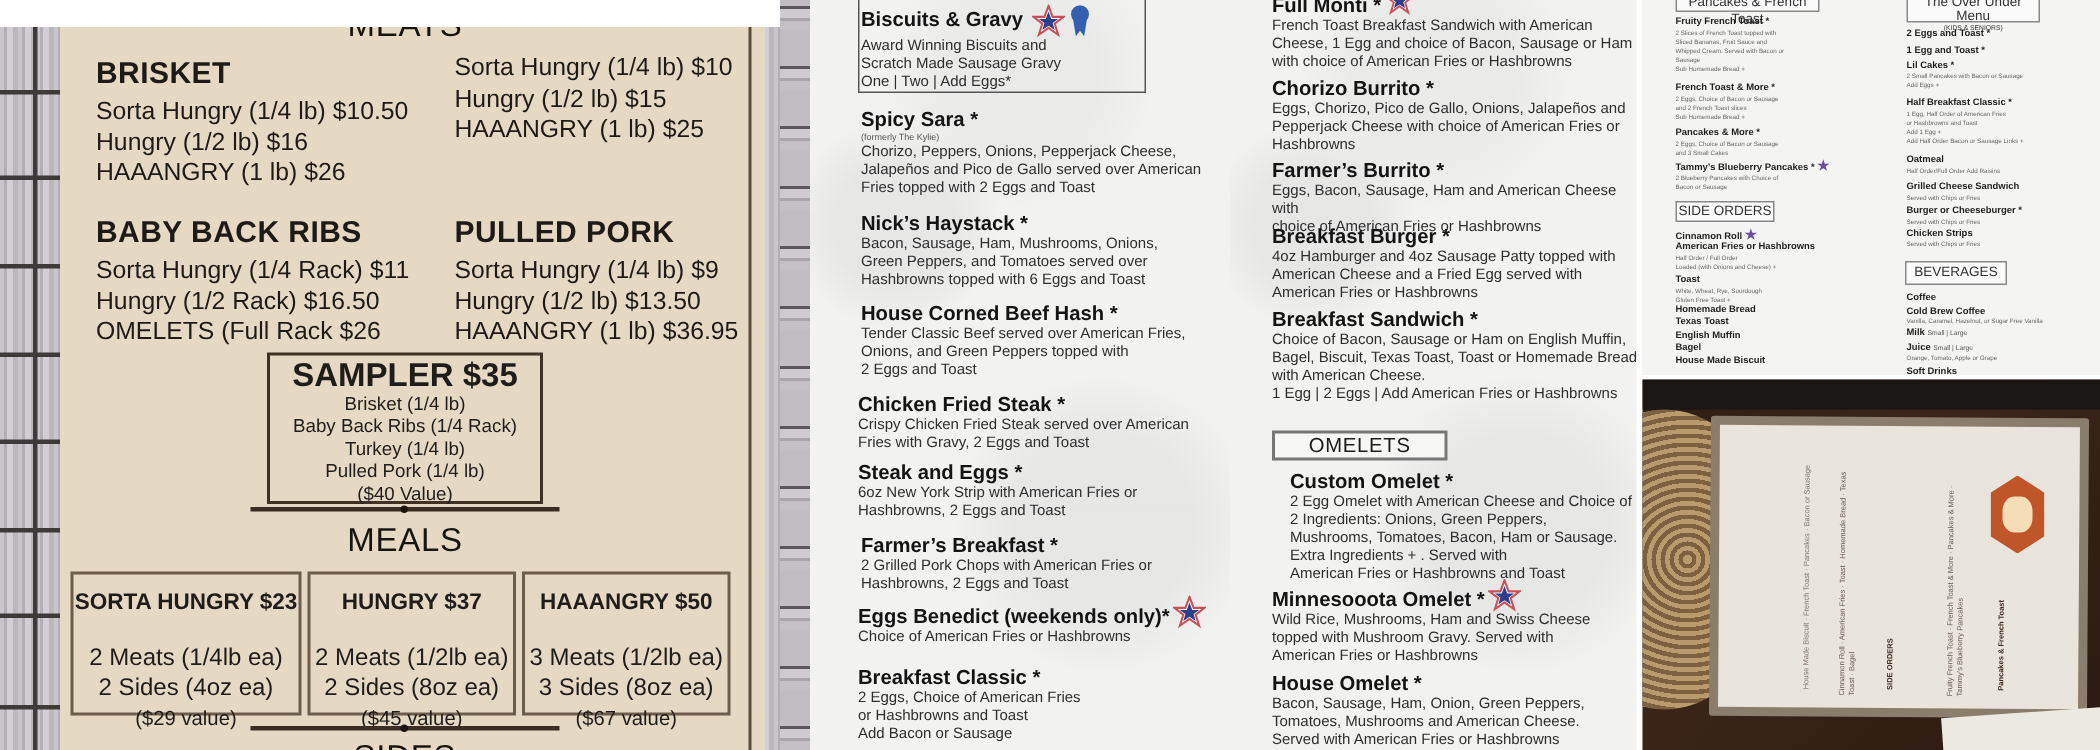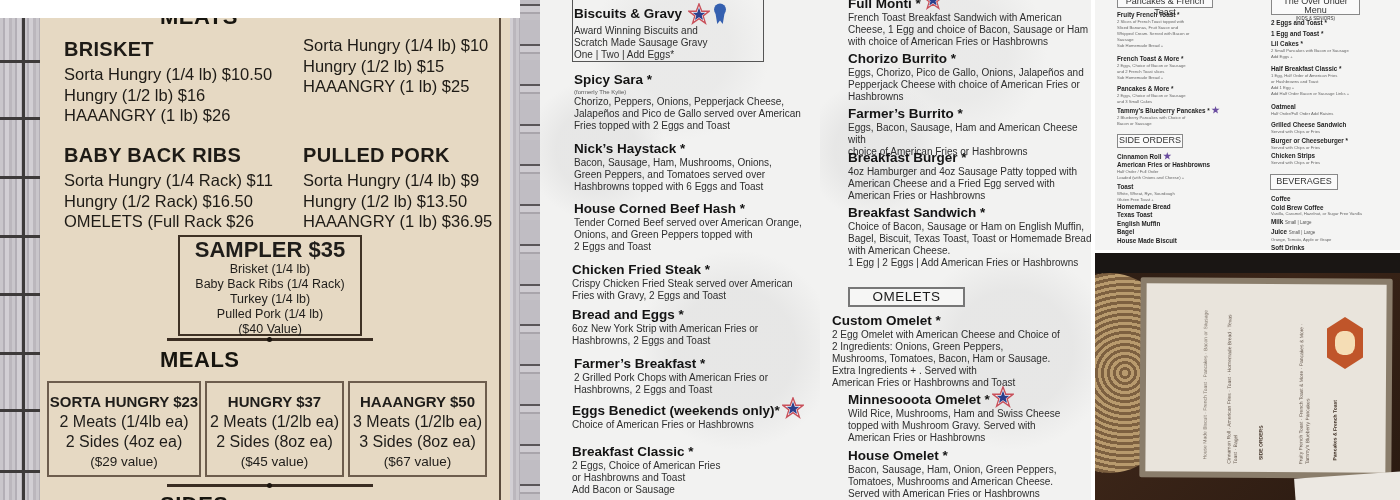--- a/index.html
+++ b/index.html
@@ -6,30 +6,30 @@
 html,body{width:1400px;height:500px;overflow:hidden;background:#fff}
 body{position:relative;font-family:"Liberation Sans",sans-serif;color:#1f1d1a}
 
 
 #p1{position:absolute;left:0;top:18px;width:520px;height:500px;overflow:hidden;
   background:repeating-linear-gradient(90deg,#c9c6cb 0 3px,#b3afb6 3px 5px,#d2cfd4 5px 9px,#bbb7bd 9px 12px)}
 #p1 .vline{position:absolute;left:22px;top:0;width:3px;height:500px;background:#3d3a3a}
 #p1 .hline{position:absolute;left:0;width:40px;height:3px;background:#3d3a3a}
 #p1 .paper{position:absolute;left:40px;top:0;width:470px;height:500px;background:#e6d9c3}
 #p1 .paper-border{position:absolute;left:499px;top:0;width:2px;height:500px;background:#5a4b3c}
-#p1 .sec-title{position:absolute;font-weight:700;color:#17150f;font-size:22px;letter-spacing:.5px}
+#p1 .sec-title{position:absolute;font-weight:400;color:#17150f;text-align:center;font-size:22px;letter-spacing:.5px}
 #p1 .meat{position:absolute;font-size:16.5px;line-height:20.5px;color:#1e1b16}
 #p1 .meat h3{font-size:20px;font-weight:700;line-height:24px;margin-bottom:3px;letter-spacing:.3px}
 #p1 .meat b{font-weight:400}
 #p1 .sampler{position:absolute;left:178px;top:217px;width:184px;height:101px;border:2px solid #3f3225;text-align:center;font-size:12.5px;line-height:15px;padding-top:3px}
 #p1 .sampler h4{font-size:22px;font-weight:700;line-height:20px;margin-bottom:2px}
 #p1 .divider{position:absolute;left:167px;width:206px;height:3px;background:#3a2d22}
 #p1 .divider i{position:absolute;left:100px;top:-1px;width:5px;height:5px;border-radius:50%;background:#1b140e}
 #p1 .meal{position:absolute;top:363px;height:96px;border:2px solid #6d5d4d;text-align:center;font-size:16px;line-height:20px;padding-top:9px}
-#p1 .meal h4{font-size:15px;font-weight:700;line-height:20px;margin-bottom:0}
+#p1 .meal h4{font-size:15px;font-weight:700;line-height:20px;margin-bottom:17px}
 #p1 .meal .val{font-size:13.5px}
 
 
 .whitepanel{position:absolute;top:0;height:500px;overflow:hidden;
   background:
    radial-gradient(circle at 20% 30%,rgba(210,210,210,.35) 0 40px,transparent 70px),
    radial-gradient(circle at 70% 70%,rgba(205,205,205,.3) 0 60px,transparent 100px),
    radial-gradient(circle at 50% 10%,rgba(215,215,215,.3) 0 50px,transparent 90px),
    #f2f2f1}
 #p2{left:540px;width:280px}
@@ -175,33 +175,33 @@
 
   <div class="item" style="left:34px;top:141px">
     <h3>Nick’s Haystack *</h3>
     <p>Bacon, Sausage, Ham, Mushrooms, Onions,</p>
     <p>Green Peppers, and Tomatoes served over</p>
     <p>Hashbrowns topped with 6 Eggs and Toast</p>
   </div>
 
   <div class="item" style="left:34px;top:201px">
     <h3>House Corned Beef Hash *</h3>
-    <p>Tender Corned Beef served over American Orange,</p>
+    <p>Tender Classic Beef served over American Fries,</p>
     <p>Onions, and Green Peppers topped with</p>
     <p>2 Eggs and Toast</p>
   </div>
 
   <div class="item" style="left:32px;top:262px">
     <h3>Chicken Fried Steak *</h3>
     <p>Crispy Chicken Fried Steak served over American</p>
     <p>Fries with Gravy, 2 Eggs and Toast</p>
   </div>
 
   <div class="item" style="left:32px;top:307px">
-    <h3>Bread and Eggs *</h3>
+    <h3>Steak and Eggs *</h3>
     <p>6oz New York Strip with American Fries or</p>
     <p>Hashbrowns, 2 Eggs and Toast</p>
   </div>
 
   <div class="item" style="left:34px;top:356px">
     <h3>Farmer’s Breakfast *</h3>
     <p>2 Grilled Pork Chops with American Fries or</p>
     <p>Hashbrowns, 2 Eggs and Toast</p>
   </div>
 
@@ -255,21 +255,21 @@
   <div class="item" style="left:28px;top:205px">
     <h3>Breakfast Sandwich *</h3>
     <p>Choice of Bacon, Sausage or Ham on English Muffin,</p>
     <p>Bagel, Biscuit, Texas Toast, Toast or Homemade Bread</p>
     <p>with American Cheese.</p>
     <p>1 Egg   |  2 Eggs  |   Add American Fries or Hashbrowns</p>
   </div>
 
   <div class="omelet-hdr">OMELETS</div>
 
-  <div class="item" style="left:12px;top:313px">
+  <div class="item" style="left:40px;top:313px">
     <h3>Custom Omelet *</h3>
     <p>2 Egg Omelet with American Cheese and Choice of</p>
     <p>2 Ingredients: Onions, Green Peppers,</p>
     <p>Mushrooms, Tomatoes, Bacon, Ham or Sausage.</p>
     <p>Extra Ingredients + . Served with</p>
     <p>American Fries or Hashbrowns and Toast</p>
   </div>
 
   <div class="item" style="left:28px;top:392px">
     <h3><span>Minnesooota Omelet *</span><svg class="star" width="22" height="22" viewBox="0 0 24 24" style="margin-top:-6px">

